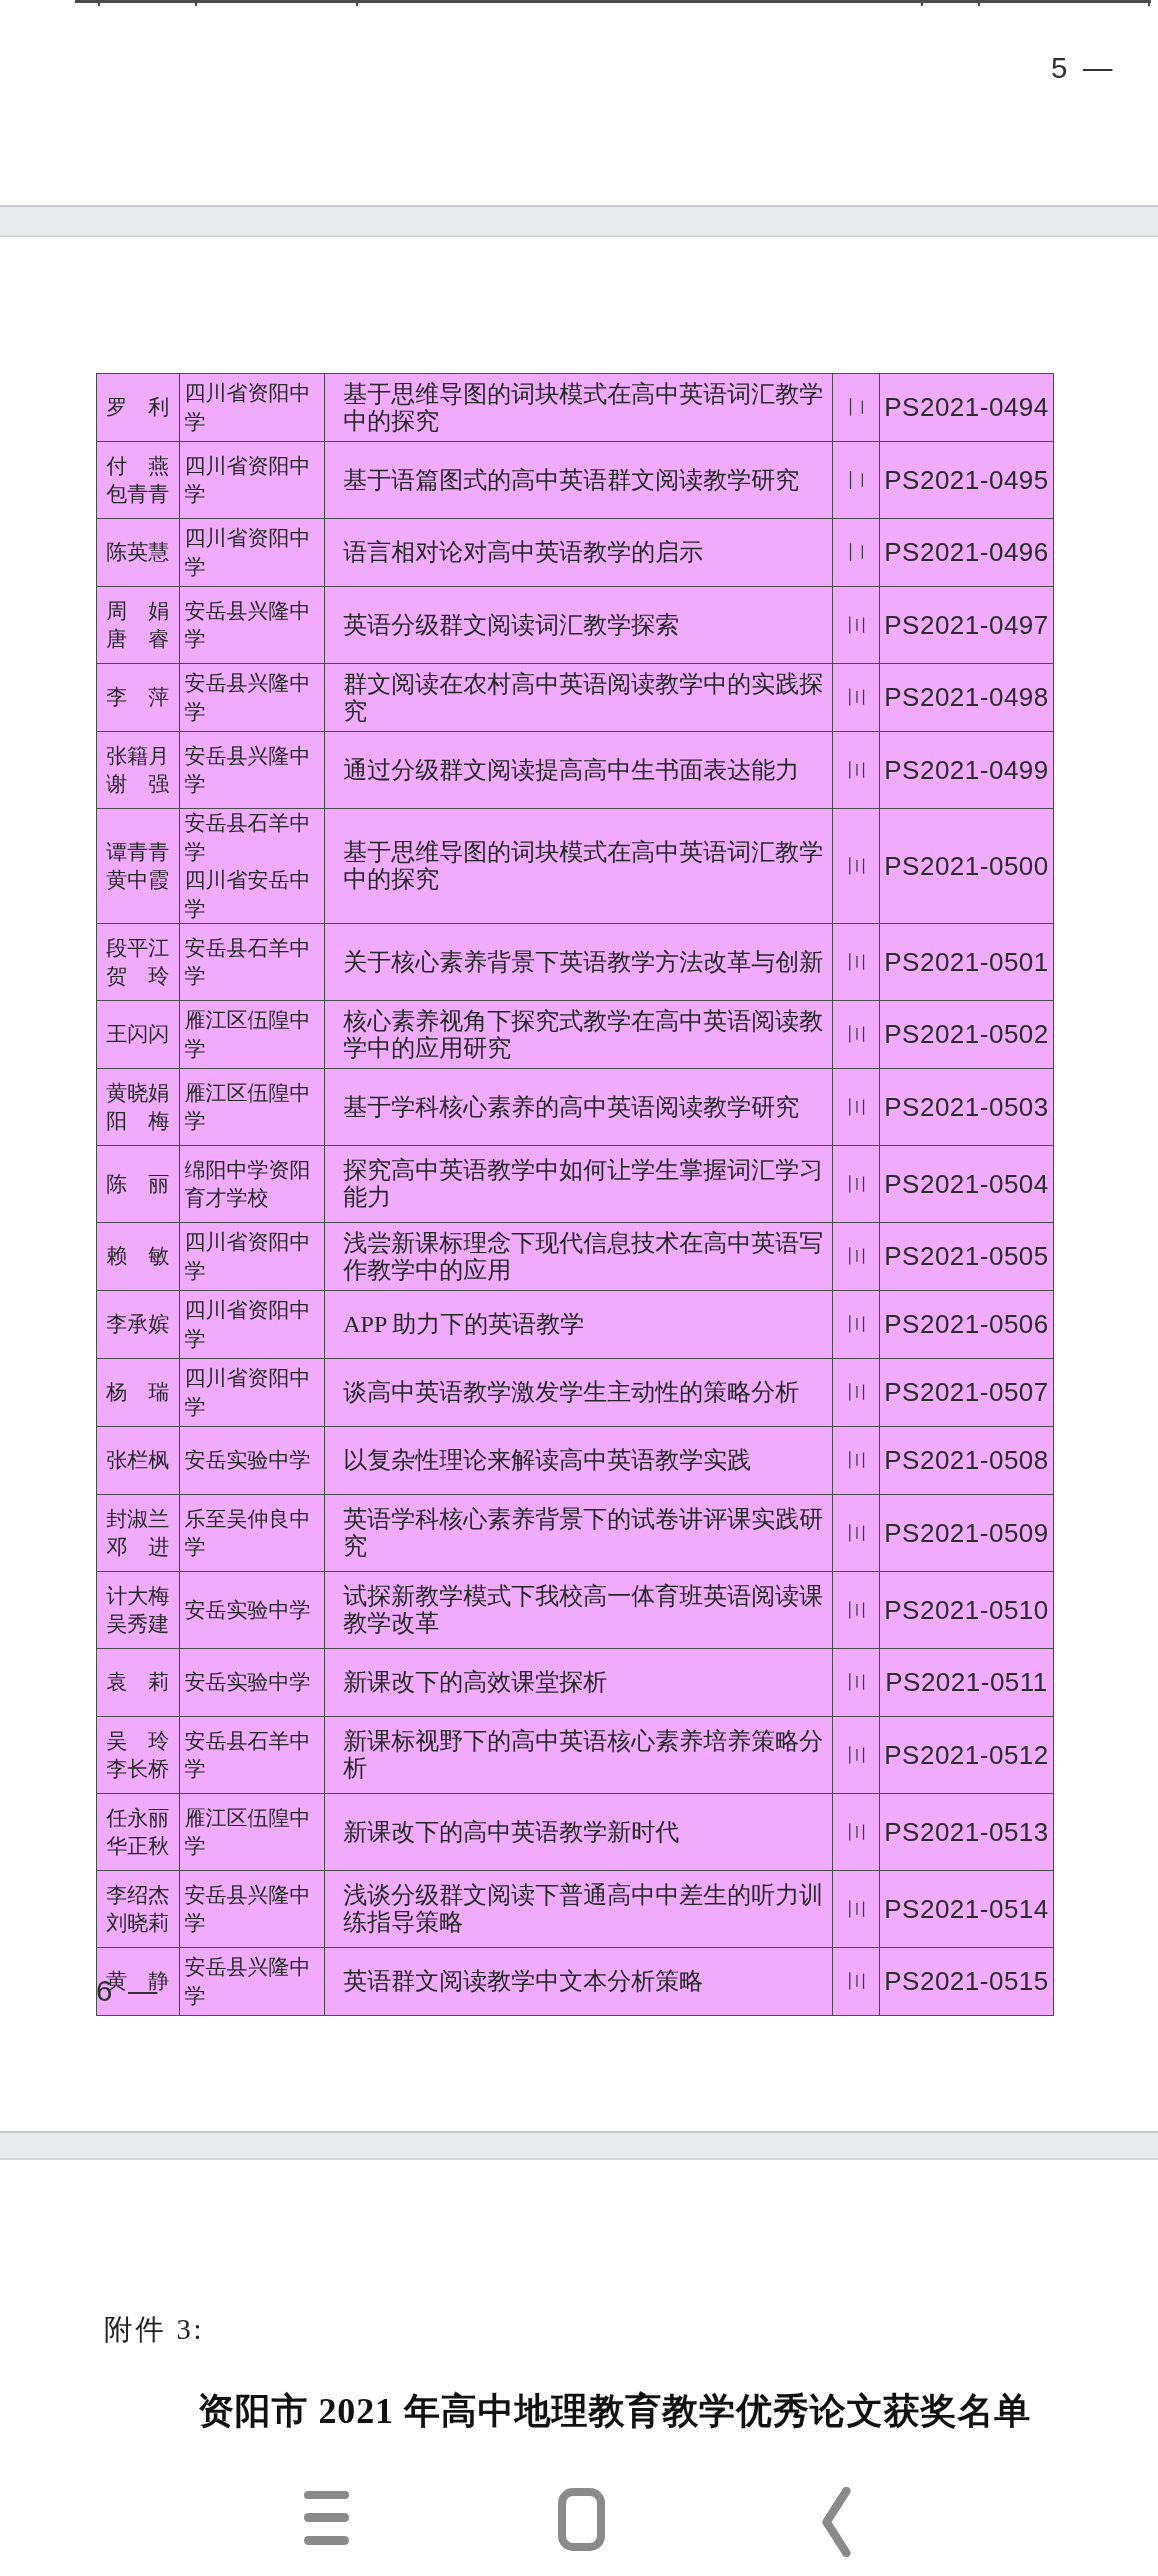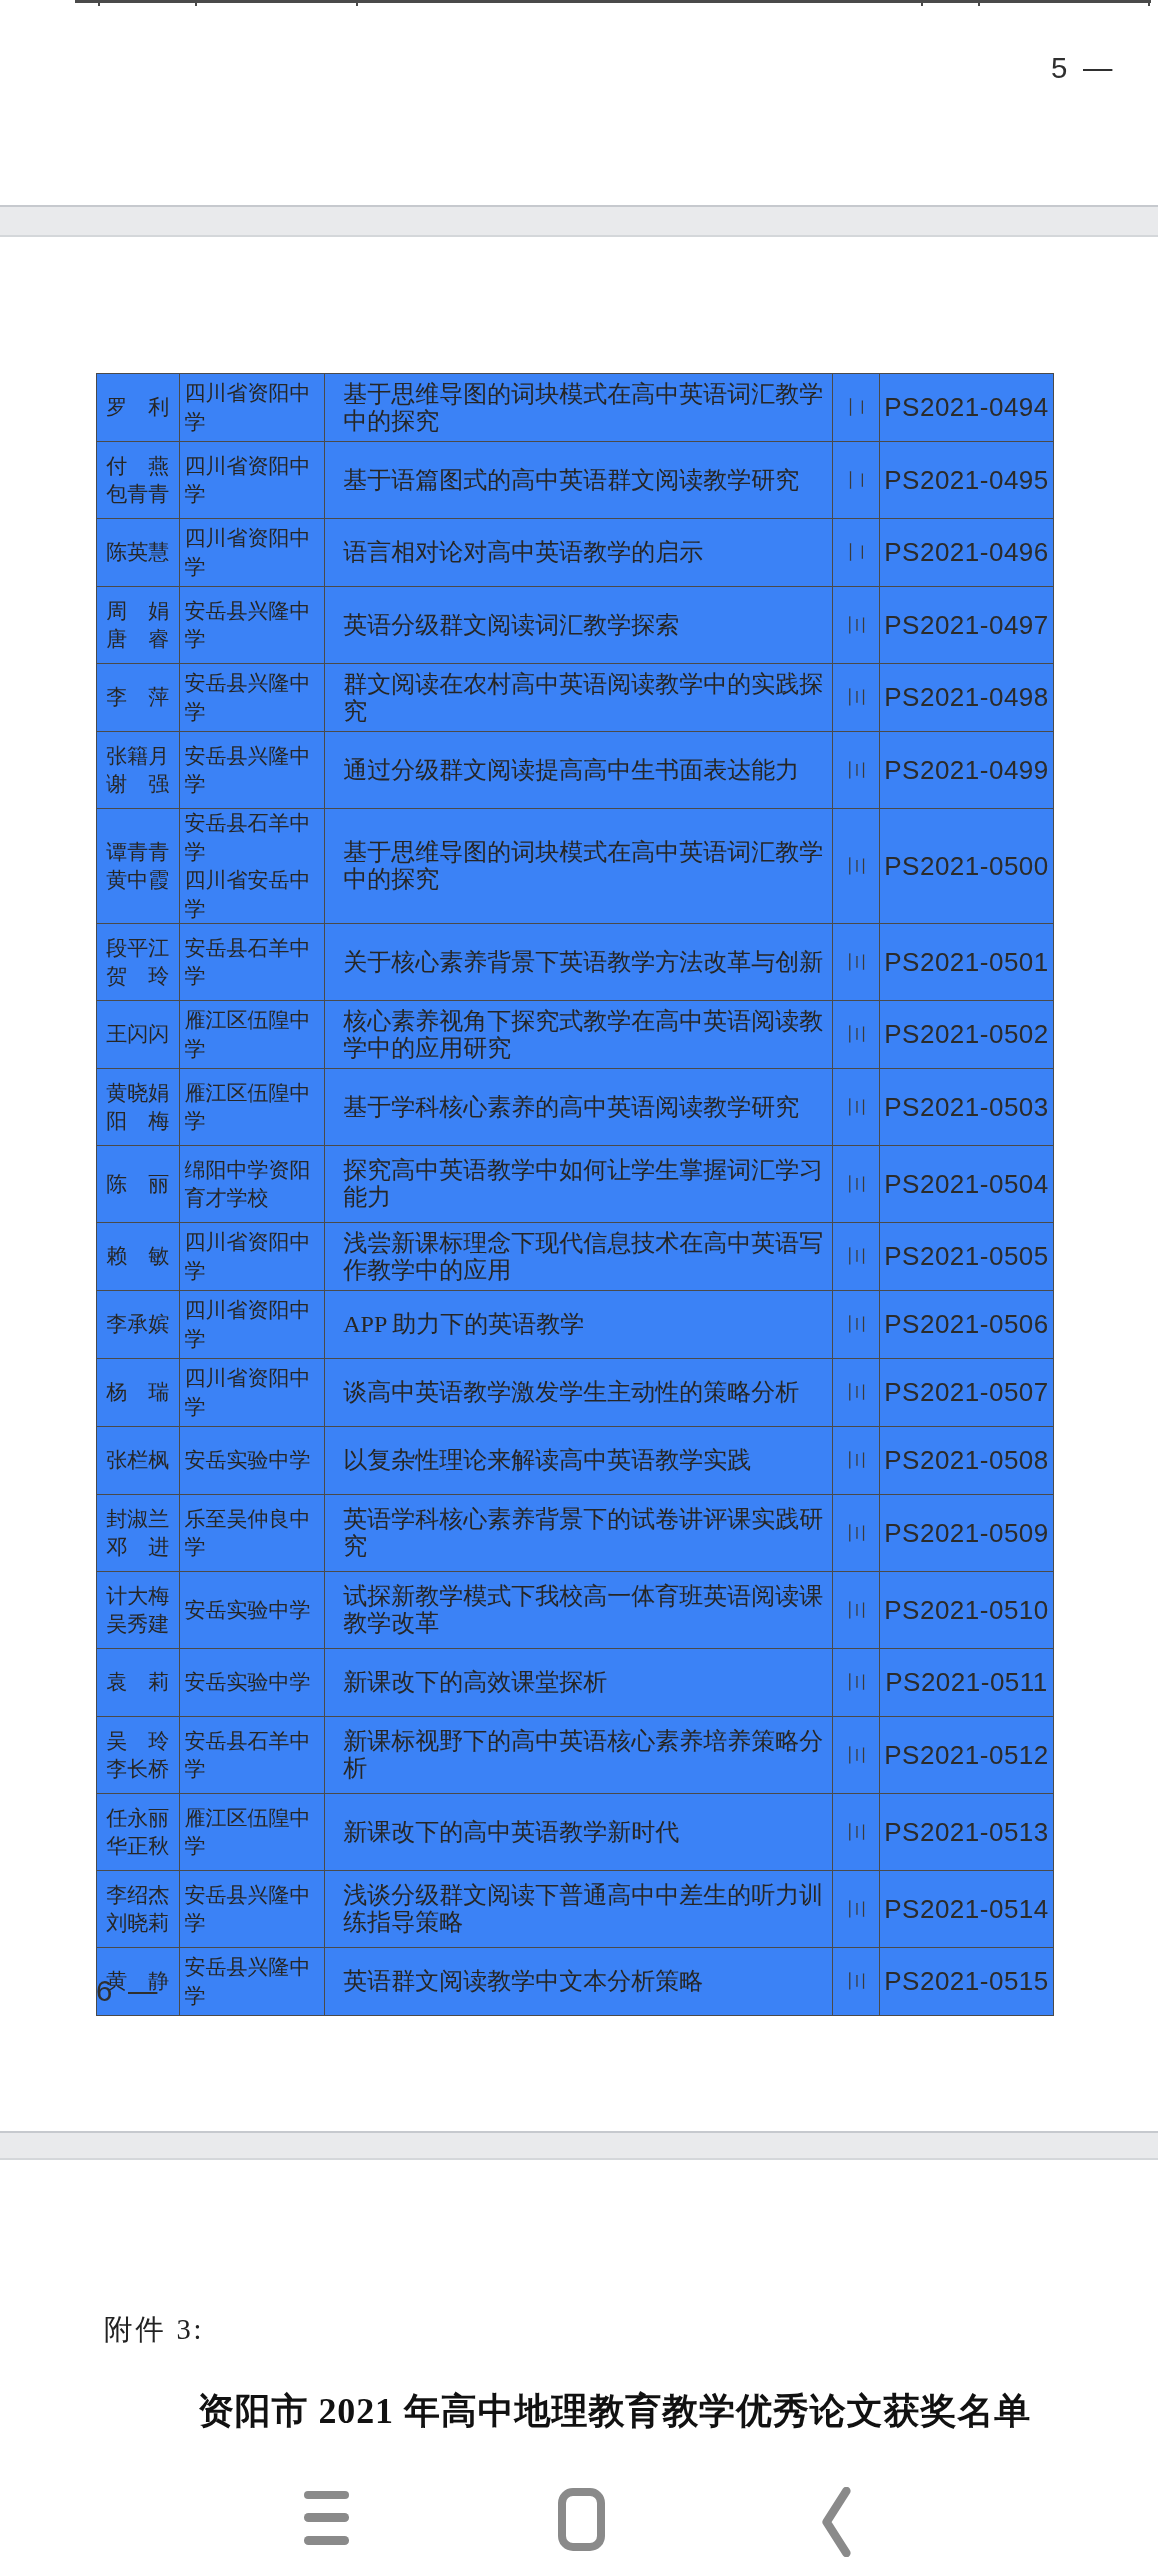--- a/index.html
+++ b/index.html
@@ -29,21 +29,21 @@
   #page6-num{left:96px;top:1974px;}
   
   .gap-band{position:absolute;left:0;width:1159px;background:var(--band);
     border-top:2.8px solid var(--band-edge-top);border-bottom:2.8px solid var(--band-edge-bottom);
     box-sizing:border-box;}
   #band-top{top:205px;height:32px;}
   #band-bottom{top:2131px;height:29.4px;}
   
   #award-table{
     position:absolute;left:96px;top:373px;width:958px;
-    border:1.9px solid var(--line);box-sizing:border-box;background:#3b82f6;
+    border:1.9px solid var(--line);box-sizing:border-box;background:#f0abfc;
   }
   .trow{display:flex;min-height:67px;border-top:1.9px solid var(--line);align-items:stretch;}
   .trow:first-child{border-top:none;}
   .trow.tall{min-height:76px;}
   .cell{border-left:1.9px solid var(--line);box-sizing:border-box;display:flex;align-items:center;
     font-size:21px;line-height:28.5px;color:var(--ink);}
   .cell:first-child{border-left:none;}
   .c-name{width:90px;justify-content:center;text-align:center;white-space:pre-line;}
   .c-school{width:160px;padding-left:5px;padding-right:1.9px;white-space:pre-line;}
   .c-title{width:558px;padding-left:18px;padding-right:3.8px;font-size:24px;line-height:26.6px;}

